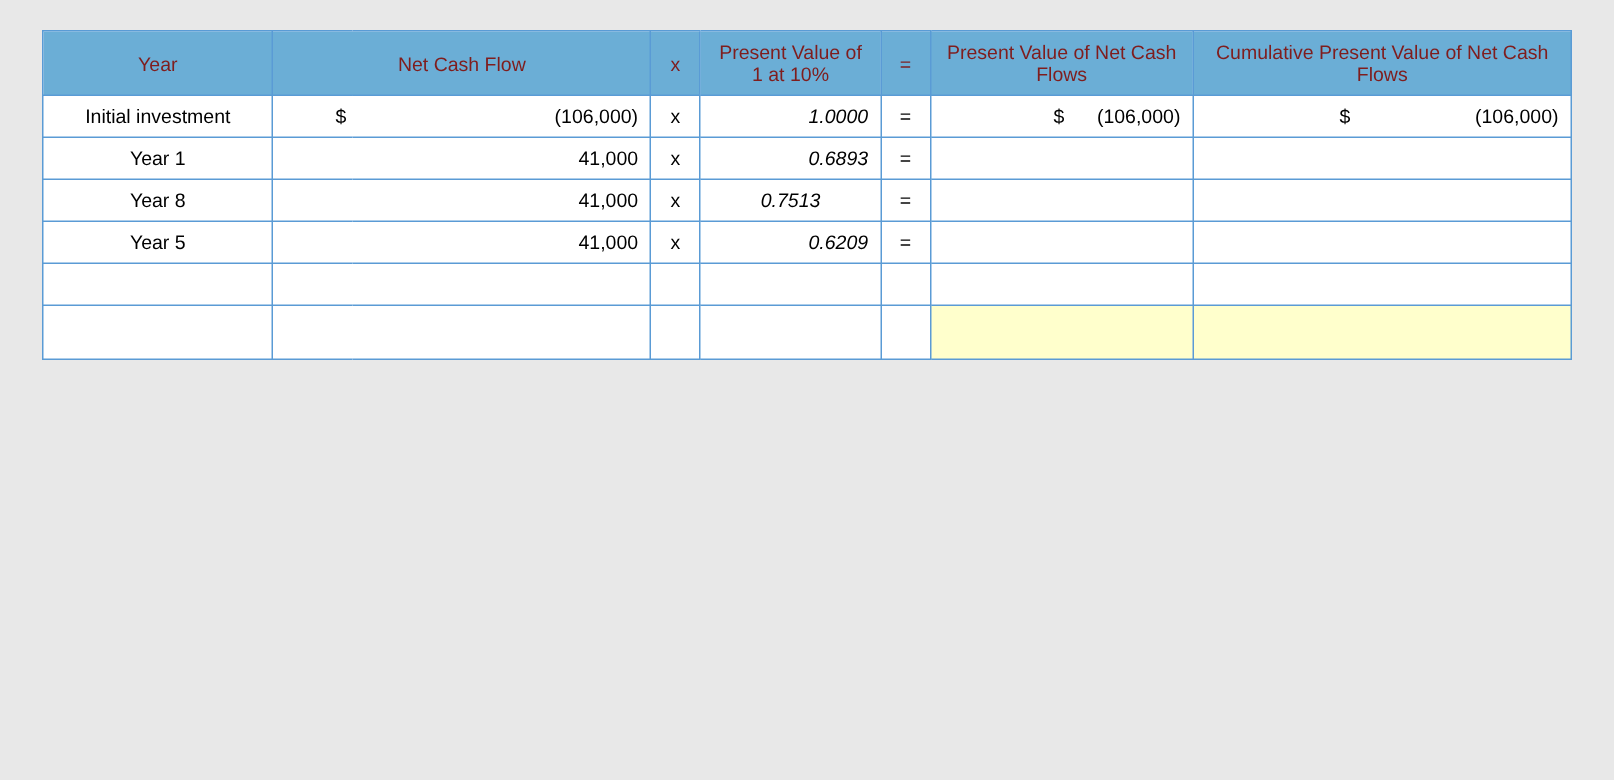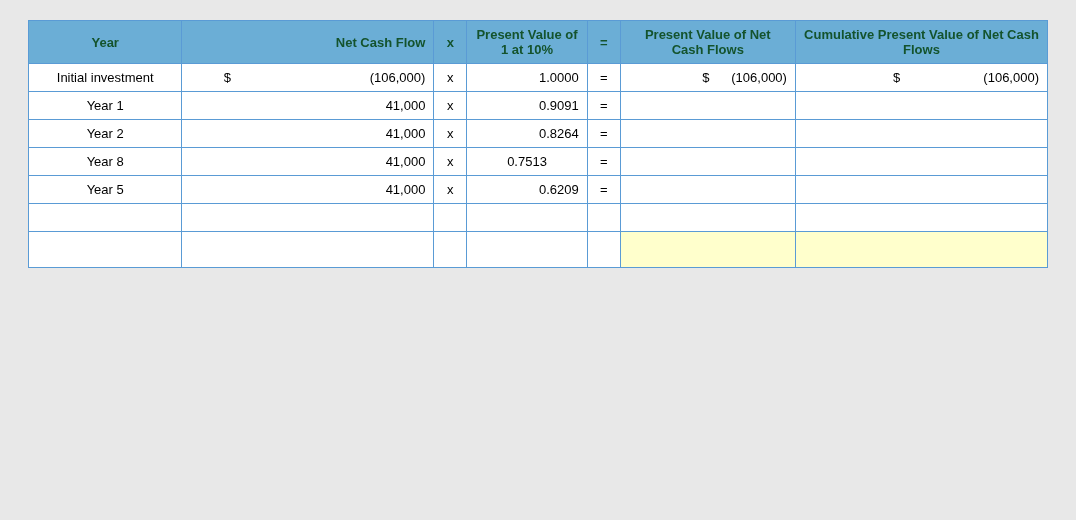--- a/index.html
+++ b/index.html
@@ -21,22 +21,22 @@
       width: 100%;
       background: white;
     }
     th, td {
       border: 1px solid #5a9bd5;
       padding: 6px 8px;
     }
     
     thead tr th {
       background-color: #6baed6;
-      color: #14532d;
-      font-weight: bold;
+      color: #7f1d1d;
+      font-weight: normal;
       text-align: center;
       vertical-align: middle;
     }
     
     tbody tr td {
       background-color: white;
       vertical-align: middle;
     }
     
     .col-year {
@@ -46,20 +46,21 @@
     
     .col-x {
       text-align: center;
       width: 30px;
       border-left: none;
       padding: 6px 2px;
     }
     .col-pv1 {
       text-align: right;
       width: 110px;
+      font-style: italic;
     }
     
     .col-eq {
       text-align: center;
       width: 30px;
       border-left: 1px solid #5a9bd5;
       padding: 6px 2px;
     }
 
     
@@ -112,21 +113,21 @@
     }
   </style>
 </head>
 <body>
 
 <div class="table-wrapper">
   <table>
     <thead>
       <tr>
         <th class="col-year">Year</th>
-        <th colspan="2" style="text-align:right; width:230px;">Net Cash Flow</th>
+        <th colspan="2" style="text-align:center; width:230px;">Net Cash Flow</th>
         <th class="th-x">x</th>
         <th style="text-align:center; width:110px;">Present Value of 1 at 10%</th>
         <th class="th-eq">=</th>
         <th style="text-align:center; width:160px;">Present Value of Net Cash Flows</th>
         <th style="text-align:center; width:230px;">Cumulative Present Value of Net Cash Flows</th>
       </tr>
     </thead>
     <tbody>
 
       <tr class="initial-row">
@@ -144,36 +145,26 @@
           <span>$</span>&nbsp;&nbsp;&nbsp;&nbsp;&nbsp;&nbsp;&nbsp;&nbsp;&nbsp;&nbsp;&nbsp;&nbsp;&nbsp;&nbsp;&nbsp;&nbsp;&nbsp;&nbsp;&nbsp;&nbsp;&nbsp;&nbsp;
           <span>(106,000)</span>
         </td>
       </tr>
 
       <tr class="year-row">
         <td class="col-year">Year 1</td>
         <td style="width:40px; border-right:none;"></td>
         <td style="border-left:none; text-align:right; width:150px;">41,000</td>
         <td class="col-x">x</td>
-        <td class="col-pv1" style="text-align:right;">0.9091</td>
-        <td class="col-eq">=</td>
-        <td style="background:white;"></td>
-        <td style="background:white;"></td>
-      </tr>
-
-      <tr class="year-row">
-        <td class="col-year">Year 2</td>
-        <td style="width:40px; border-right:none;"></td>
-        <td style="border-left:none; text-align:right; width:150px;">41,000</td>
-        <td class="col-x">x</td>
-        <td class="col-pv1" style="text-align:right;">0.8264</td>
-        <td class="col-eq">=</td>
-        <td style="background:white;"></td>
-        <td style="background:white;"></td>
-      </tr>
+        <td class="col-pv1" style="text-align:right;">0.6893</td>
+        <td class="col-eq">=</td>
+        <td style="background:white;"></td>
+        <td style="background:white;"></td>
+      </tr>
+
 
       <tr class="year-row">
         <td class="col-year">Year 8</td>
         <td style="width:40px; border-right:none;"></td>
         <td style="border-left:none; text-align:right; width:150px;">41,000</td>
         <td class="col-x">x</td>
         <td class="col-pv1" style="text-align:center;">0.7513</td>
         <td class="col-eq">=</td>
         <td style="background:white;"></td>
         <td style="background:white;"></td>

